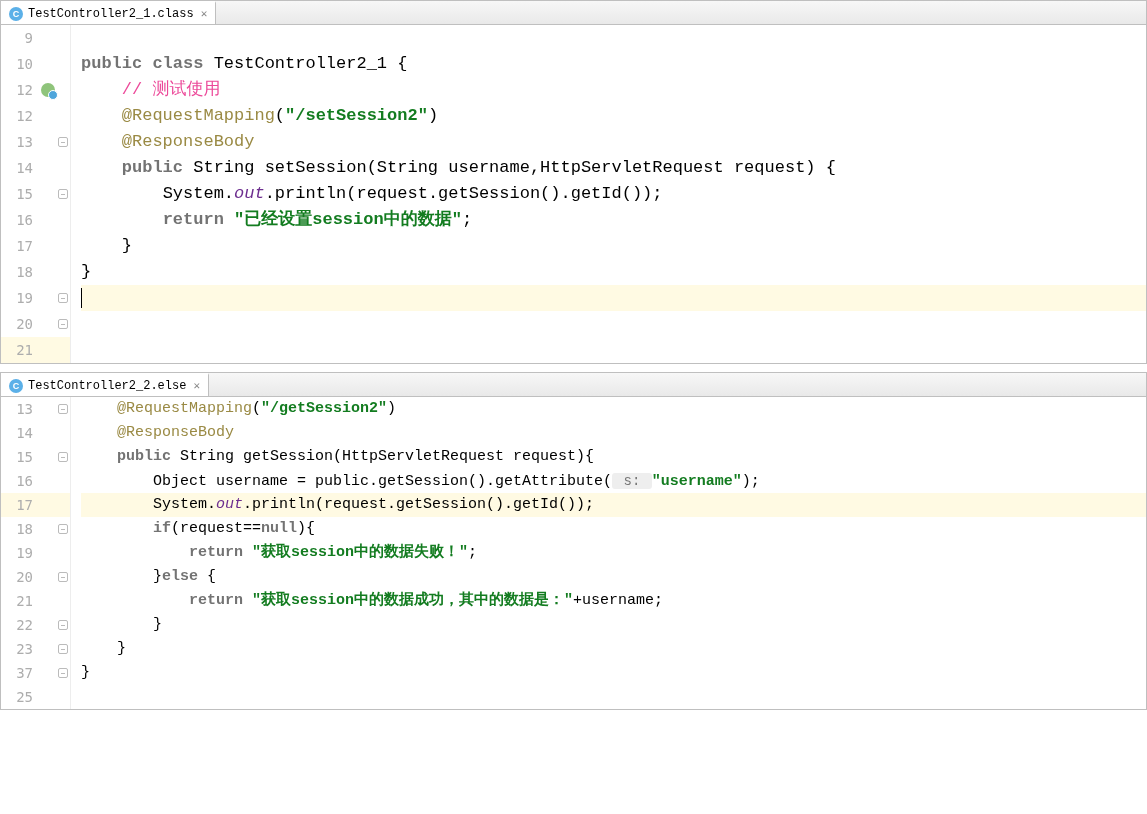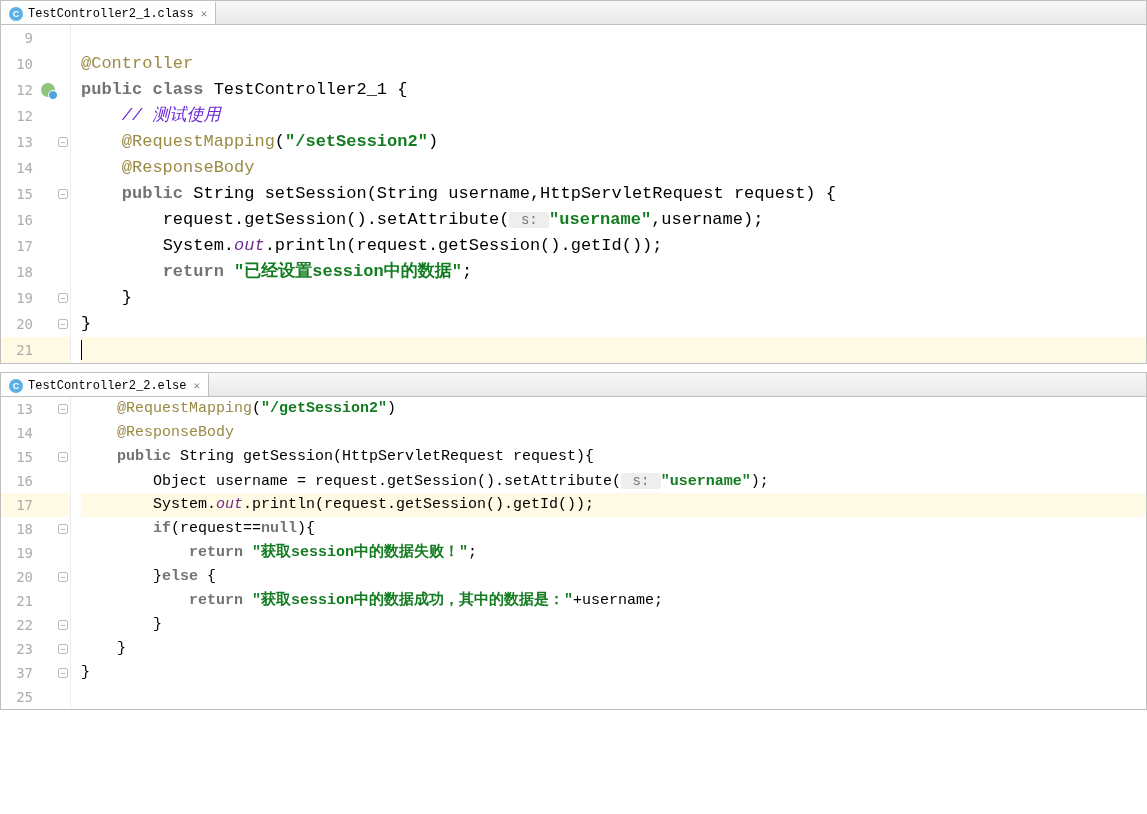--- a/index.html
+++ b/index.html
@@ -88,21 +88,21 @@
     padding-left: 10px;
     overflow: hidden;
   }
   .code-line {
     height:26px; line-height:26px; white-space: pre;
   }
   .hl-line { background:#fffae3; }
   .kw { color:#737373; font-weight:bold; }
   .ann { color:#9a8a44; }
   .str { color:#137c20; font-weight:bold; }
-  .cmt { color:#6d28d9; font-style:italic; }
+  .cmt { color:#ec4899; }
   .field { color:#6d2e8f; font-style:italic; }
   .hint-box {
     background:#eeeeee; color:#777; border-radius:3px;
     padding:0 3px; font-size:14px; font-style:normal;
   }
   .cursor-line { position:relative; }
   .cursor-line::before {
     content:""; position:absolute; left:0; top:3px; bottom:3px; width:1px; background:#000;
   }
   .p2 .code-area { font-size:15px; }
@@ -157,27 +157,25 @@
       <div class="gutter-extra-line">
           <span class="fold-mark"></span>
         </div>
       <div class="gutter-extra-line">
           <span class="fold-mark"></span>
         </div>
       <div class="gutter-extra-line hl-line"></div>
     </div>
     <div class="code-area">
       <div class="code-line"></div>
-      <div class="code-line"><span class="ann">@Controller</span></div>
       <div class="code-line"><span class="kw">public</span> <span class="kw">class</span><span> TestController2_1 {</span></div>
       <div class="code-line">    <span class="cmt">// 测试使用</span></div>
       <div class="code-line">    <span class="ann">@RequestMapping</span><span>(</span><span class="str">"/setSession2"</span><span>)</span></div>
       <div class="code-line">    <span class="ann">@ResponseBody</span></div>
       <div class="code-line">    <span class="kw">public</span><span> String setSession(String username,HttpServletRequest request) {</span></div>
-      <div class="code-line">        <span>request.getSession().setAttribute(</span><span class="hint-box"> s: </span><span class="str">"username"</span><span>,username);</span></div>
       <div class="code-line">        <span>System.</span><span class="field">out</span><span>.println(request.getSession().getId());</span></div>
       <div class="code-line">        <span class="kw">return</span><span class="str"> "已经设置session中的数据"</span><span>;</span></div>
       <div class="code-line">    <span>}</span></div>
       <div class="code-line"><span>}</span></div>
       <div class="code-line hl-line cursor-line"></div>
     </div>
   </div>
 </div>
 
 <div class="pane p2">
@@ -230,21 +228,21 @@
         </div>
       <div class="gutter-extra-line">
           <span class="fold-mark"></span>
         </div>
       <div class="gutter-extra-line"></div>
     </div>
     <div class="code-area">
       <div class="code-line">    <span class="ann">@RequestMapping</span><span>(</span><span class="str">"/getSession2"</span><span>)</span></div>
       <div class="code-line">    <span class="ann">@ResponseBody</span></div>
       <div class="code-line">    <span class="kw">public</span><span> String getSession(HttpServletRequest request){</span></div>
-      <div class="code-line">        <span>Object username = request.getSession().setAttribute(</span><span class="hint-box"> s: </span><span class="str">"username"</span><span>);</span></div>
+      <div class="code-line">        <span>Object username = public.getSession().getAttribute(</span><span class="hint-box"> s: </span><span class="str">"username"</span><span>);</span></div>
       <div class="code-line hl-line">        <span>System.</span><span class="field">out</span><span>.println(request.getSession().getId());</span></div>
       <div class="code-line">        <span class="kw">if</span><span>(request==</span><span class="kw">null</span><span>){</span></div>
       <div class="code-line">            <span class="kw">return</span><span class="str"> "获取session中的数据失败！"</span><span>;</span></div>
       <div class="code-line">        <span>}</span><span class="kw">else</span><span> {</span></div>
       <div class="code-line">            <span class="kw">return</span><span class="str"> "获取session中的数据成功，其中的数据是："</span><span>+username;</span></div>
       <div class="code-line">        <span>}</span></div>
       <div class="code-line">    <span>}</span></div>
       <div class="code-line"><span>}</span></div>
       <div class="code-line"></div>
     </div>

